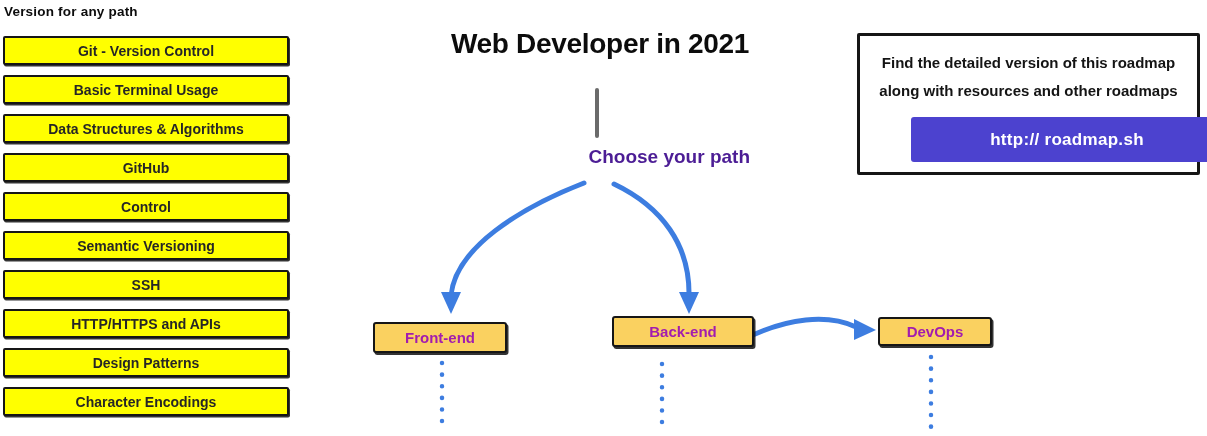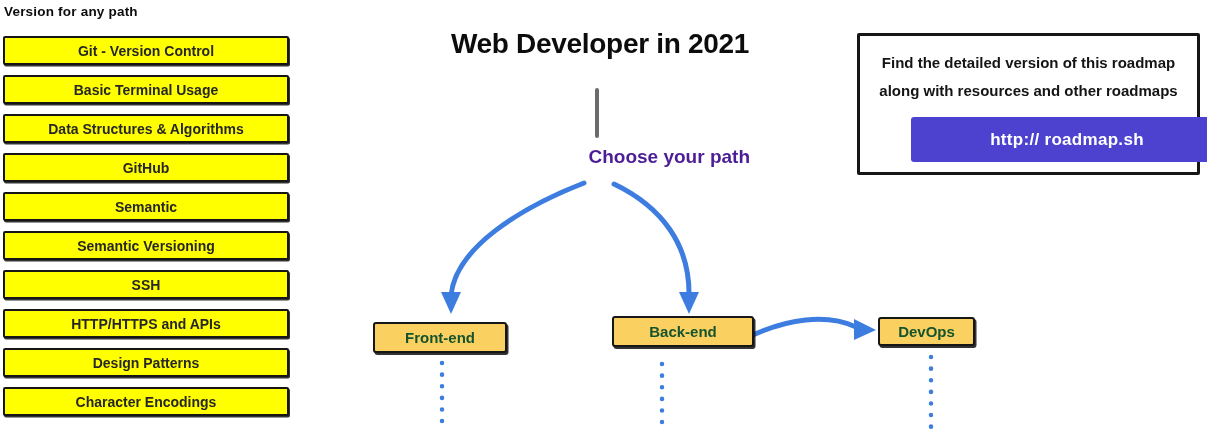--- a/index.html
+++ b/index.html
@@ -103,26 +103,26 @@
     box-sizing: border-box;
     background: var(--amber, #fad160);
     border: 2.5px solid #161616;
     border-radius: 3px;
     box-shadow: 1.5px 2px 0 rgba(15,15,15,0.85);
     display: flex;
     align-items: center;
     justify-content: center;
     font-size: 15px;
     font-weight: 700;
-    color: #14532d;
+    color: #a21caf;
     cursor: pointer;
   }
   .node-frontend { left: 373px; top: 322px; width: 134px; height: 31px; }
   .node-backend  { left: 612px; top: 316px; width: 142px; height: 31px; }
-  .node-devops   { left: 878px; top: 317px; width: 97px; height: 29px; }
+  .node-devops   { left: 878px; top: 317px; width: 114px; height: 29px; }
 
   
   .info-box {
     position: absolute;
     left: 857px; top: 33px;
     width: 343px; height: 142px;
     box-sizing: border-box;
     background: #ffffff;
     border: 3px solid #161616;
     border-radius: 2px;
@@ -159,21 +159,21 @@
 <body>
 
 <div class="canvas">
 
   <div class="sidebar-heading">Version for any path</div>
   <div class="sidebar-list">
       <div class="ybox">Git - Version Control</div>
       <div class="ybox">Basic Terminal Usage</div>
       <div class="ybox">Data Structures &amp; Algorithms</div>
       <div class="ybox">GitHub</div>
-      <div class="ybox">Semantic</div>
+      <div class="ybox">Control</div>
       <div class="ybox">Semantic Versioning</div>
       <div class="ybox">SSH</div>
       <div class="ybox">HTTP/HTTPS and APIs</div>
       <div class="ybox">Design Patterns</div>
       <div class="ybox">Character Encodings</div>
     </div>
 
   <div class="page-title">Web Developer in 2021</div>
   <div class="trunk-line"></div>
   <div class="choose-path">Choose your path</div>

